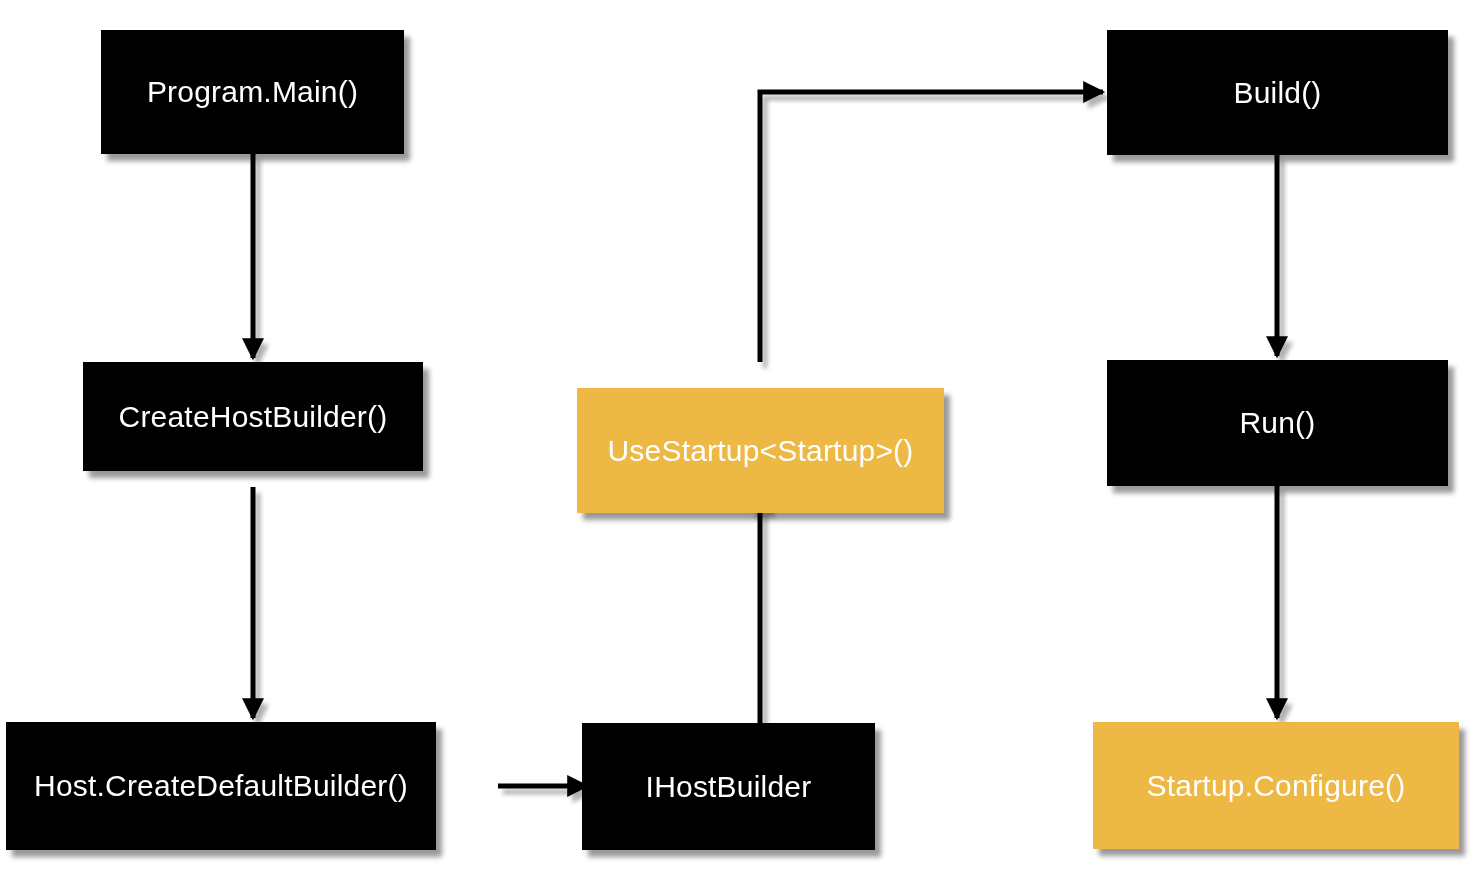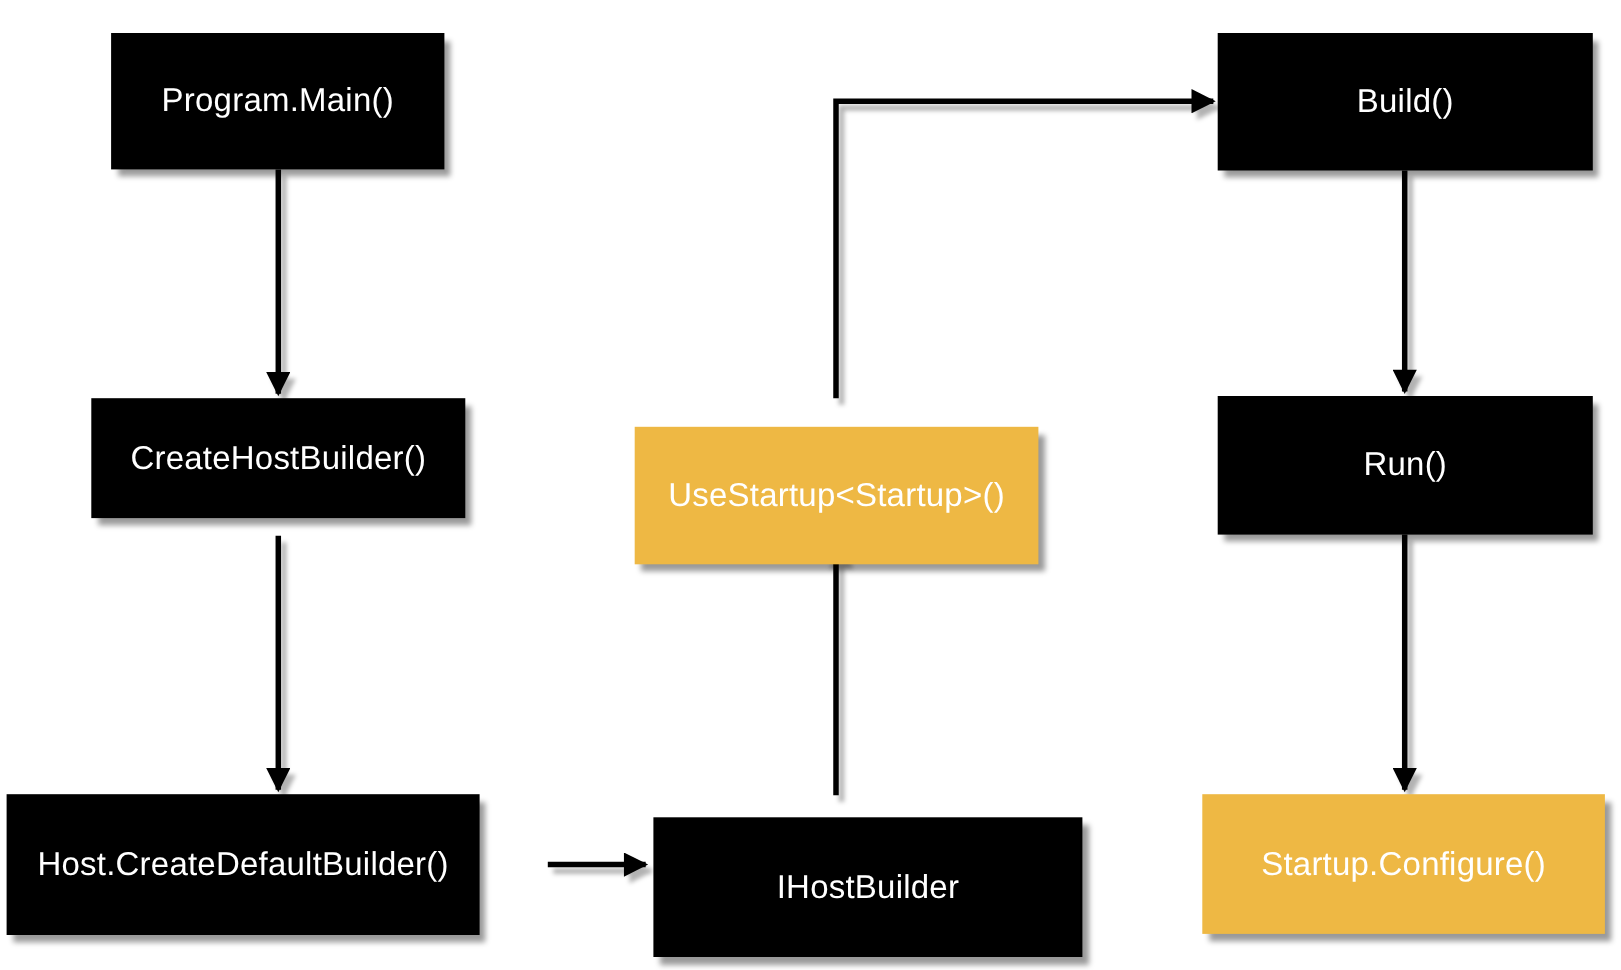--- a/index.html
+++ b/index.html
@@ -39,21 +39,21 @@
     text-align: left;
     box-shadow: 6px 7px 5px rgba(0,0,0,0.40);
   }
   .node.black  { background: var(--node-black, #000000); }
   .node.accent { background: var(--node-accent, #EEB844); }
 
   
   .n1 { left: 101px;  top: 30px;  width: 303px; height: 124px; }
   .n2 { left: 83px;   top: 362px; width: 340px; height: 109px; }
   .n3 { left: 6px;    top: 722px; width: 430px; height: 128px; }
-  .n4 { left: 594px;  top: 723px; width: 390px; height: 127px; margin-top: 20px; }
+  .n4 { left: 582px;  top: 723px; width: 293px; height: 127px; }
   .n5 { left: 577px;  top: 362px; width: 367px; height: 125px; margin-top: 26px; }
   .n6 { left: 1107px; top: 30px;  width: 341px; height: 125px; }
   .n7 { left: 1107px; top: 360px; width: 341px; height: 126px; }
   .n8 { left: 1093px; top: 722px; width: 366px; height: 127px; }
 </style>
 </head>
 <body>
 
 <div class="canvas">
 

